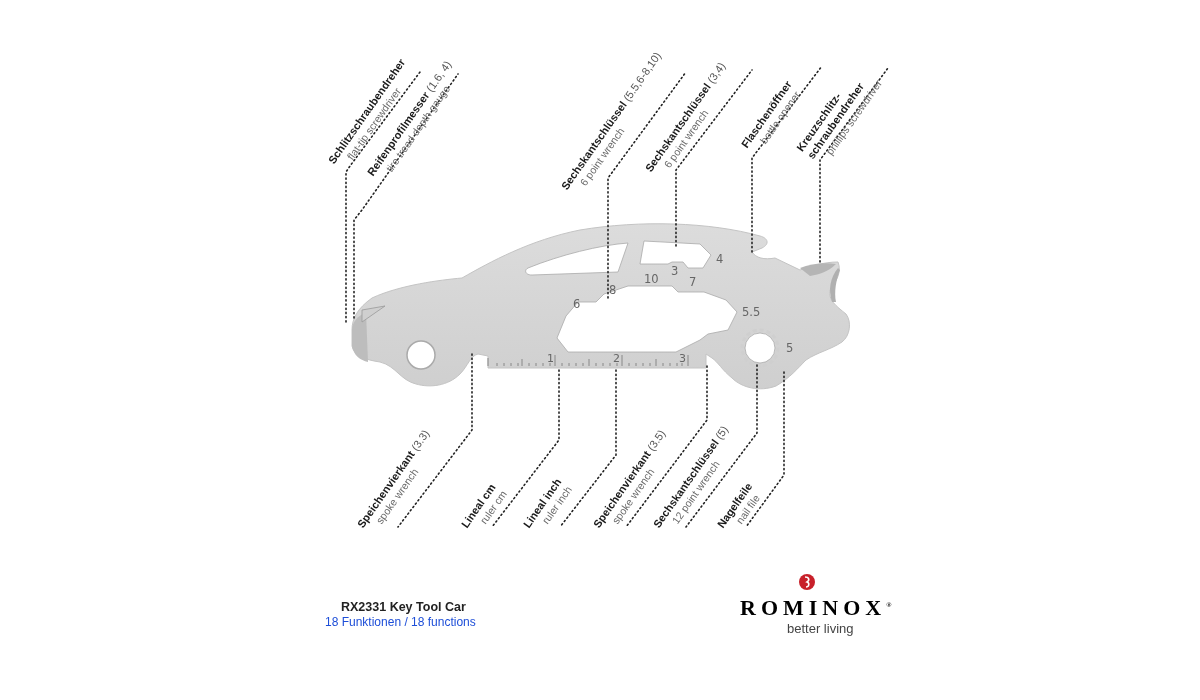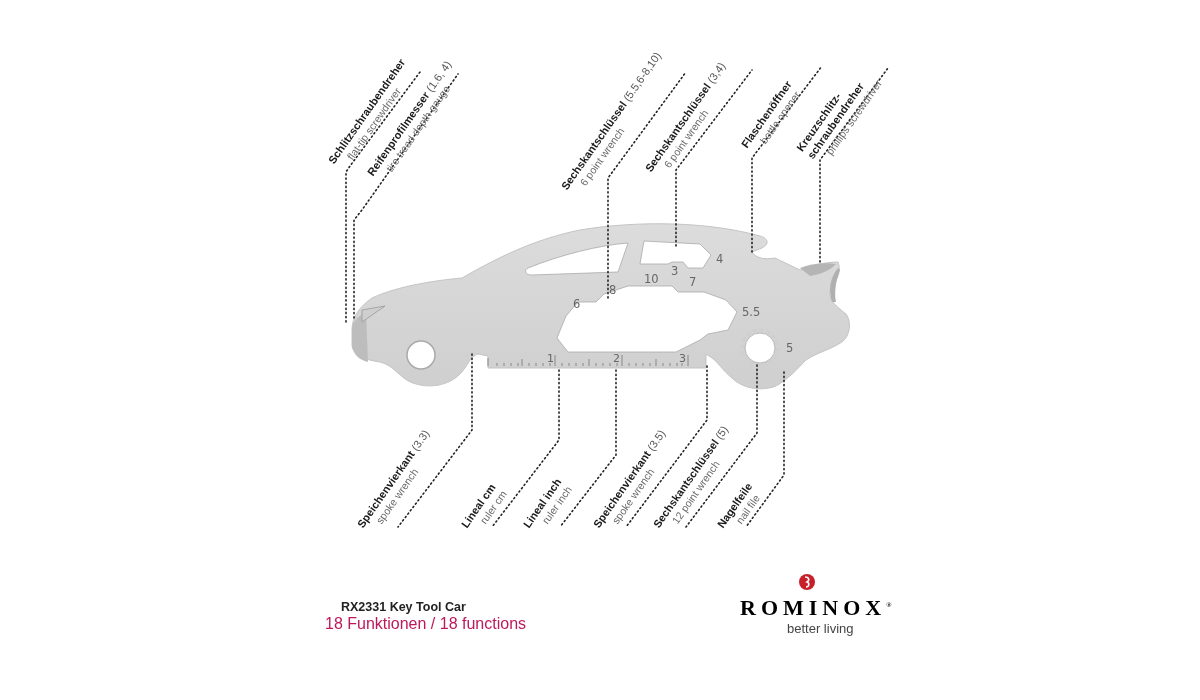--- a/index.html
+++ b/index.html
@@ -5,21 +5,21 @@
     html, body { margin: 0; padding: 0; background: #ffffff; }
     body { width: 1200px; height: 700px; position: relative; overflow: hidden;
            font-family: "Liberation Sans", sans-serif; color: #1a1a1a; }
     #diagram { position: absolute; left: 0; top: 0; width: 1200px; height: 700px; }
     .lbl { position: absolute; transform-origin: 0 100%; transform: rotate(-55deg);
            white-space: nowrap; font-size: 11px; line-height: 13px; }
     .lbl .de { font-weight: bold; color: #1a1a1a; }
     .lbl .de .num { font-weight: normal; color: #555; }
     .lbl .en { display: block; color: #6a6a6a; padding-left: 14px; font-size: 10.5px; }
     .footer-title { position: absolute; left: 325px; top: 600px; font-size: 12.5px; font-weight: bold; color: #222; padding-left: 16px; }
-    .footer-sub { position: absolute; left: 325px; top: 615px; font-size: 16px; color: #be185d; }
+    .footer-sub { position: absolute; left: 325px; top: 615px; font-size: 12px; color: #1d4ed8; }
     .brand { position: absolute; left: 740px; top: 595px; font-family: "Liberation Serif", serif;
              font-size: 22px; letter-spacing: 5px; color: #000000; font-weight: bold; }
     .brand sup { font-size: 7px; letter-spacing: 0; }
     .tagline { position: absolute; left: 787px; top: 621px; font-size: 13px; color: #444; }
     .logo-mark { position: absolute; left: 799px; top: 574px; width: 16px; height: 16px; }
   </style>
 </head>
 <body>
 
 <svg id="diagram" viewBox="0 0 1200 700" xmlns="http://www.w3.org/2000/svg">

